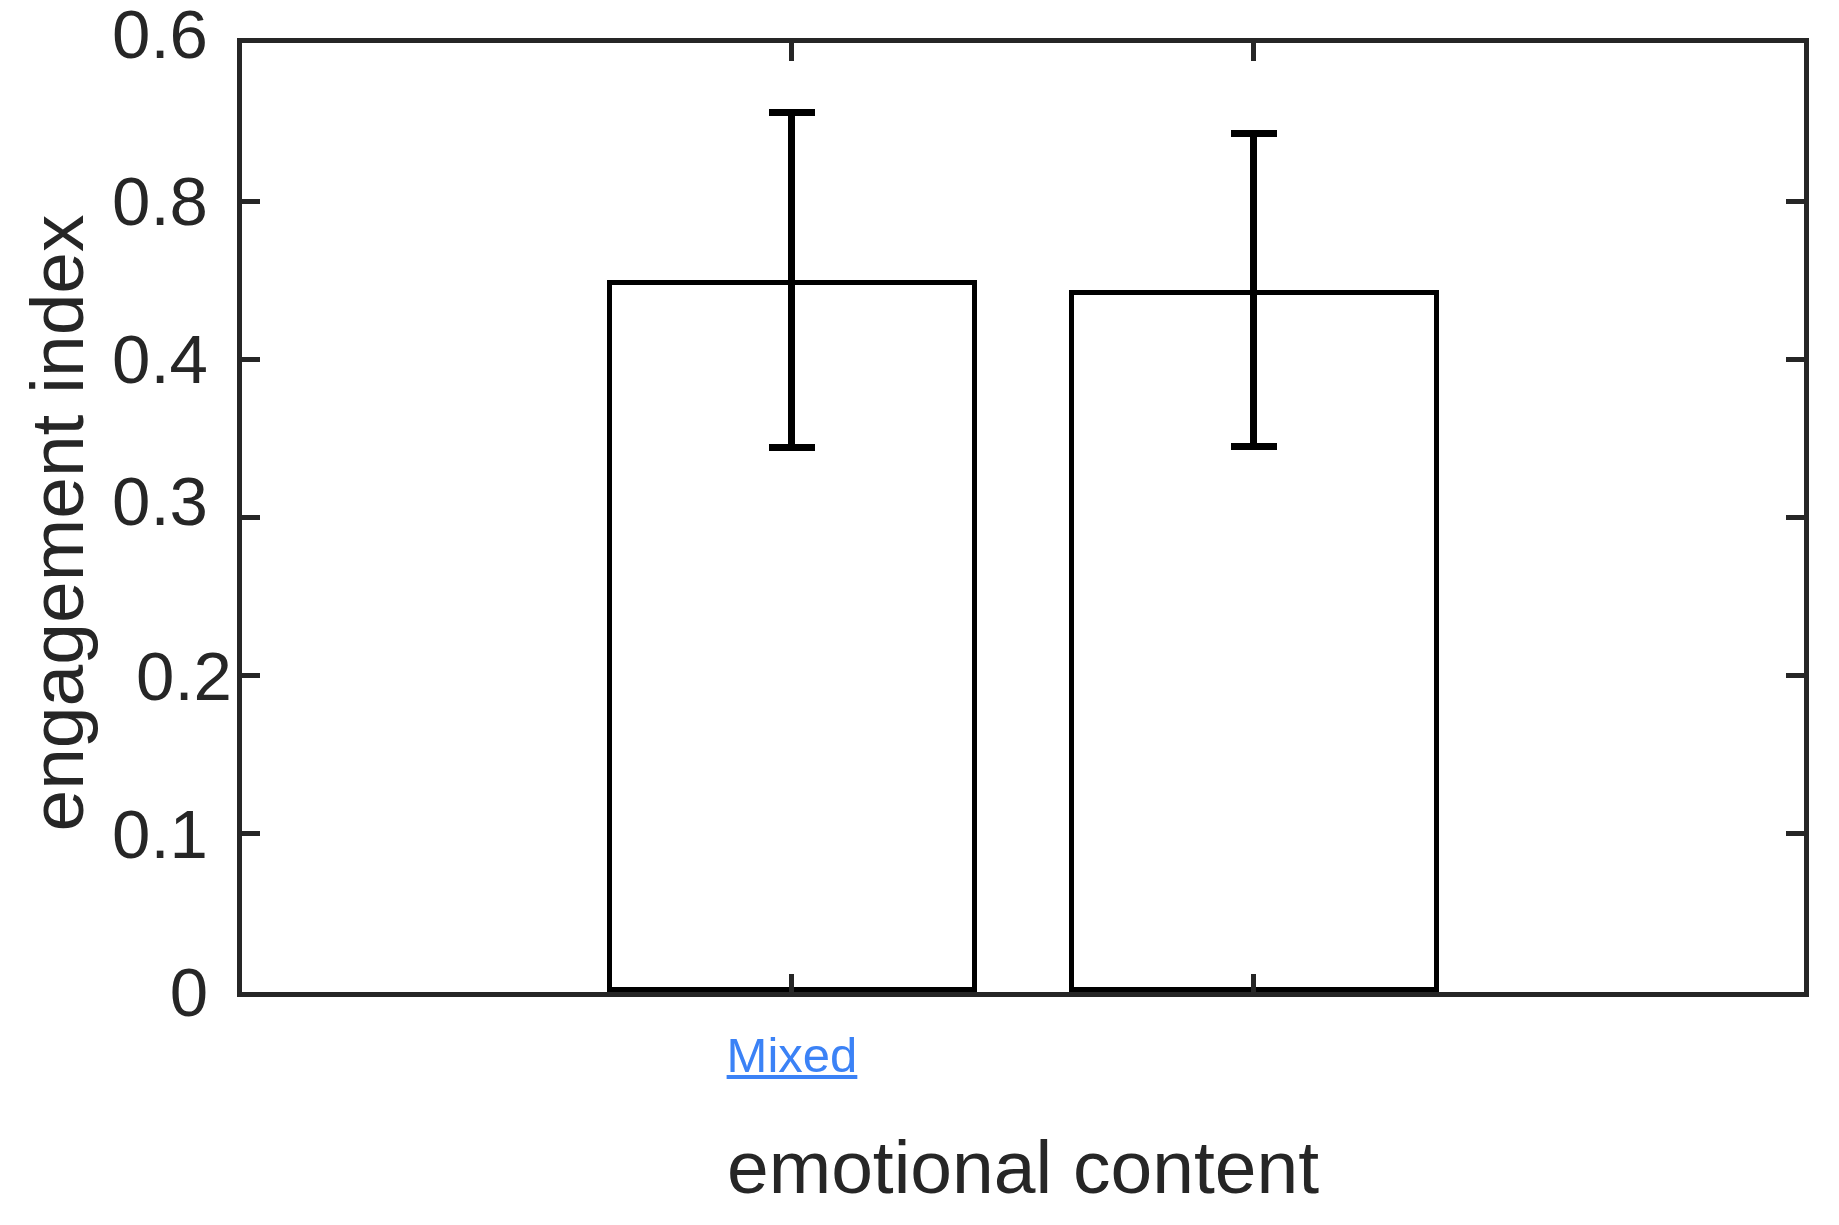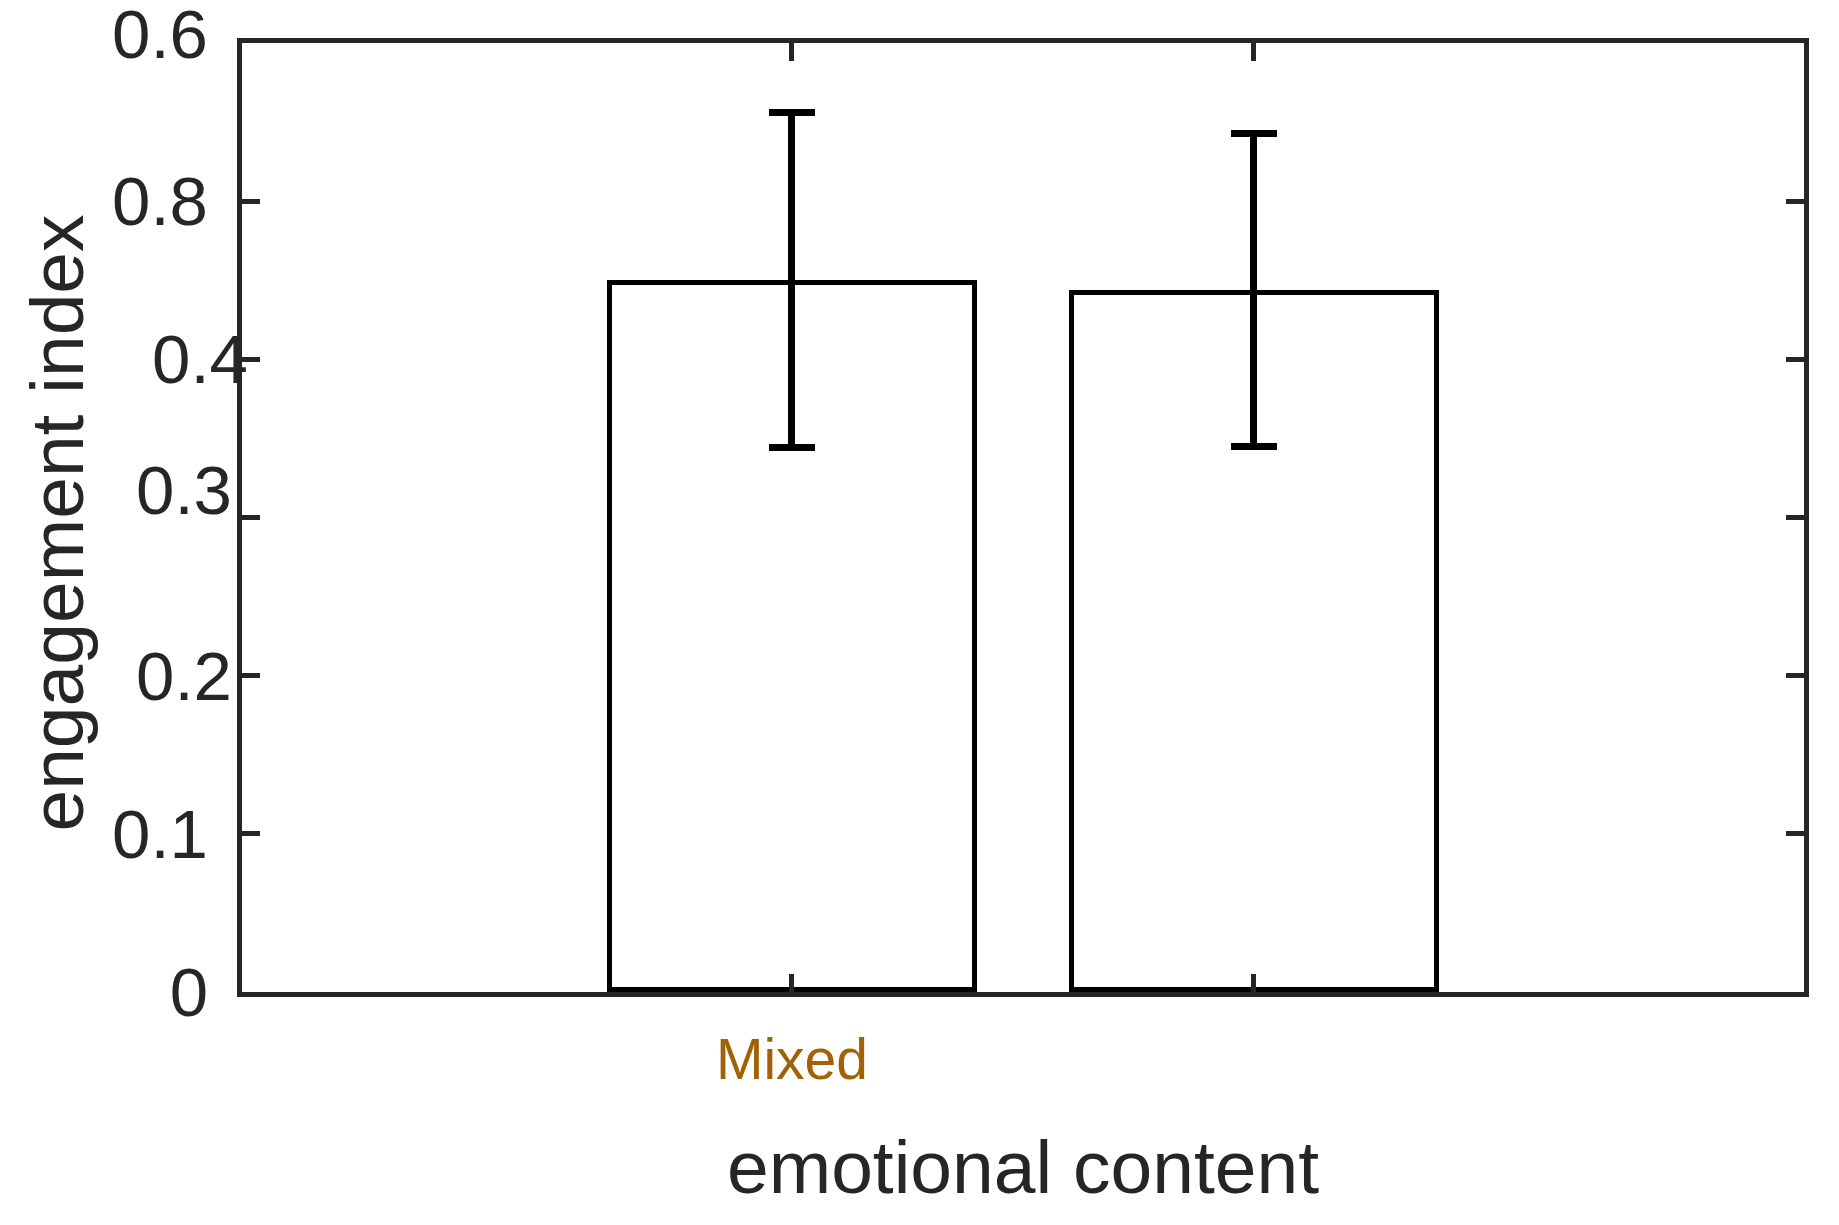--- a/index.html
+++ b/index.html
@@ -34,25 +34,26 @@
     text-align:right;
     font-size:69px;
     line-height:1;
     transform:translateY(-50%);
     color:#262626;
     white-space:nowrap;
   }
   .xtick-label{
     position:absolute;
     top:1031px;
-    font-size:57px;
+    font-size:49px;
     line-height:1;
     transform:translateX(-50%);
-    color:#a16207;
+    color:#3b82f6;
     white-space:nowrap;
+    text-decoration:underline;
   }
   .axis-label{
     position:absolute;
     font-size:75px;
     line-height:1;
     color:#262626;
     white-space:nowrap;
   }
   #xlabel{
     left:1023px;top:1130px;
@@ -90,17 +91,17 @@
       <div class="tick" style="right: 0px; top: 313.833px; width: 18px; height: 5px;"></div>
       <div class="tick" style="left: 0px; top: 155.667px; width: 18px; height: 5px;"></div>
       <div class="tick" style="right: 0px; top: 155.667px; width: 18px; height: 5px;"></div>
     </div>
   <div class="axis-label" id="ylabel">engagement index</div>
   <div class="axis-label" id="xlabel">emotional content</div>
 <div class="xtick-label" style="left: 791.98px;">Mixed</div>
     <div class="ytick-label" style="top: 992px;">0</div>
     <div class="ytick-label" style="top: 833.833px;">0.1</div>
     <div class="ytick-label" style="top: 675.667px; padding-left: 24px;">0.2</div>
-    <div class="ytick-label" style="top: 490px; margin-left: 24px;">0.3</div>
-    <div class="ytick-label" style="top: 359.333px; margin-left: 40px;">0.4</div>
+    <div class="ytick-label" style="top: 501px;">0.3</div>
+    <div class="ytick-label" style="top: 359.333px;">0.4</div>
     <div class="ytick-label" style="top: 201.167px;">0.8</div>
     <div class="ytick-label" style="top: 34px;">0.6</div>
   </div>
 
 </body></html>

